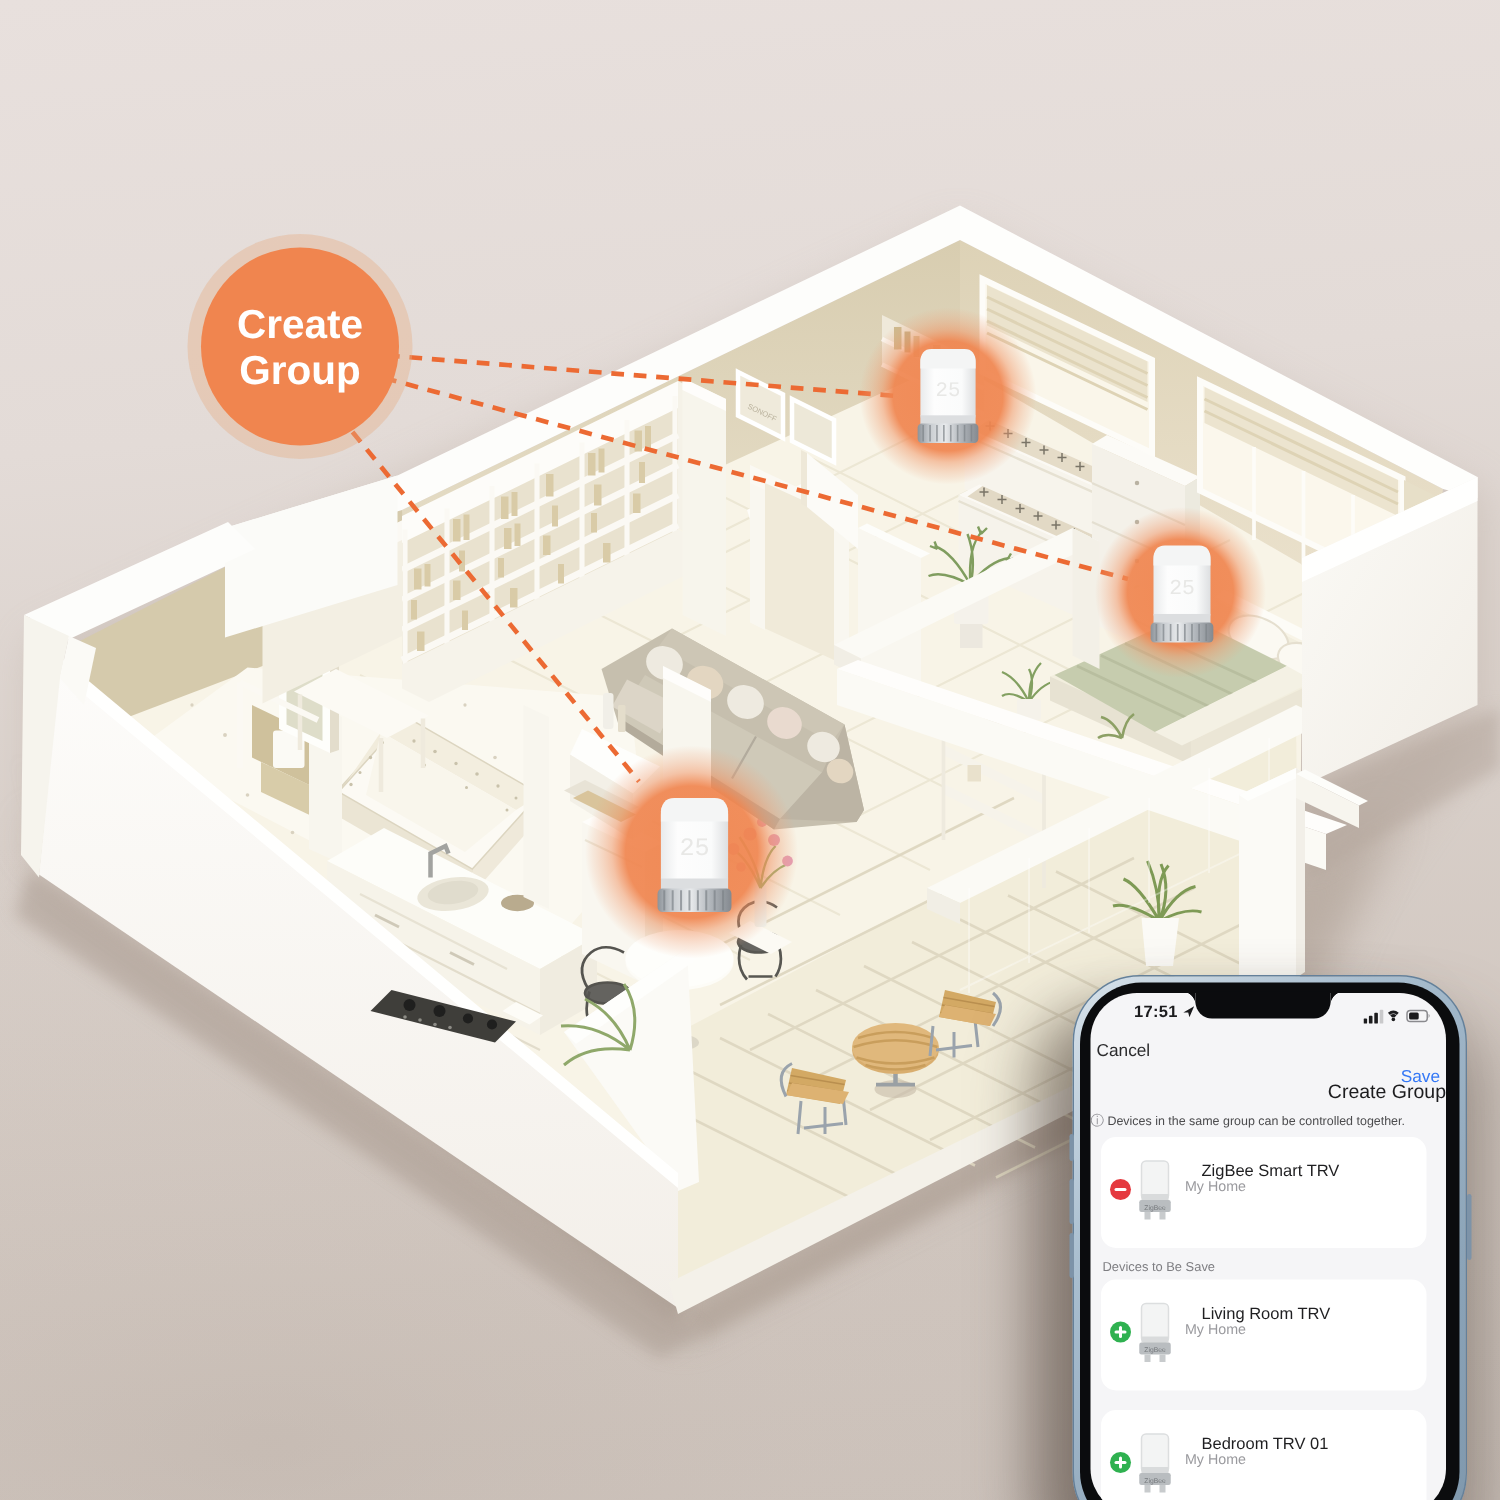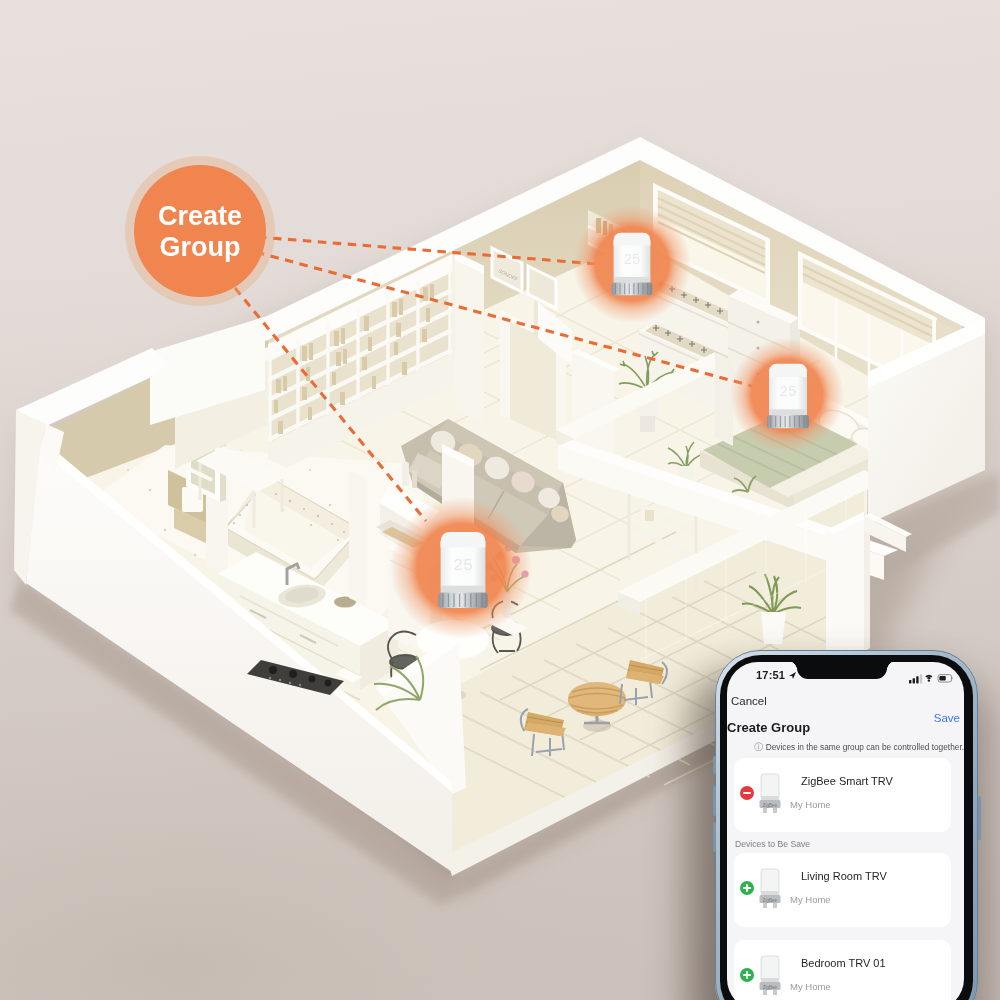--- a/index.html
+++ b/index.html
@@ -739,26 +739,26 @@
 #ph-notch{position:absolute;left:82px;top:11px;width:90px;height:18px;
   background:#0b0c0e;border-radius:0 0 11px 11px;}
 #ph-notch::before{content:"";position:absolute;left:-10px;top:0;width:10px;height:10px;
   background:radial-gradient(circle at 0 10px, transparent 10px, #0b0c0e 10.5px);}
 #ph-notch::after{content:"";position:absolute;right:-10px;top:0;width:10px;height:10px;
   background:radial-gradient(circle at 10px 10px, transparent 10px, #0b0c0e 10.5px);}
 #ph-screen .st-time{position:absolute;left:29px;top:7px;font-size:11px;font-weight:bold;color:#1c1c1e;letter-spacing:0.2px;}
 #ph-screen .st-icons{position:absolute;right:9px;top:8px;}
 .nav-cancel{position:absolute;left:4px;top:33px;font-size:11.5px;color:#2c2c2e;}
 .nav-save{position:absolute;right:4px;top:50px;font-size:11.5px;color:#3478f6;}
-.scr-title{position:absolute;left:0;top:58px;width:100%;text-align:left;font-size:13px;font-weight:bold;color:#1c1c1e;}
-.scr-info{position:absolute;left:0;top:79px;width:100%;text-align:right;font-size:8.3px;color:#4c4c4e;white-space:nowrap;}
+.scr-title{position:absolute;left:0;top:58px;width:100%;text-align:right;font-size:13px;font-weight:normal;color:#1c1c1e;}
+.scr-info{position:absolute;left:0;top:79px;width:100%;text-align:left;font-size:8.3px;color:#4c4c4e;white-space:nowrap;}
 .info-i{color:#8e8e93;font-size:9px;}
 .card{position:absolute;left:7px;width:217px;background:#ffffff;border-radius:10px;}
 .op-circle{position:absolute;left:6px;top:28px;width:14px;height:14px;border-radius:50%;}
 .minus{position:absolute;left:2.8px;top:6px;width:8.4px;height:2px;background:#fff;border-radius:1px;}
 .plus-v{position:absolute;left:6px;top:2.8px;width:2px;height:8.4px;background:#fff;border-radius:1px;}
 .plus-h{position:absolute;left:2.8px;top:6px;width:8.4px;height:2px;background:#fff;border-radius:1px;}
 .trv-mini{position:absolute;left:23px;top:14px;}
 .dev-name{position:absolute;left:56px;top:17px;font-size:11px;color:#1f1f21;margin-left:11px;}
-.dev-sub{position:absolute;left:56px;top:41px;font-size:9.5px;color:#9a9a9e;}
+.dev-sub{position:absolute;left:56px;top:28px;font-size:9.5px;color:#9a9a9e;}
 .sec-label{position:absolute;left:8px;top:177px;font-size:8.6px;color:#7e7e82;}
 </style>
 </div>
 
 </body></html>

